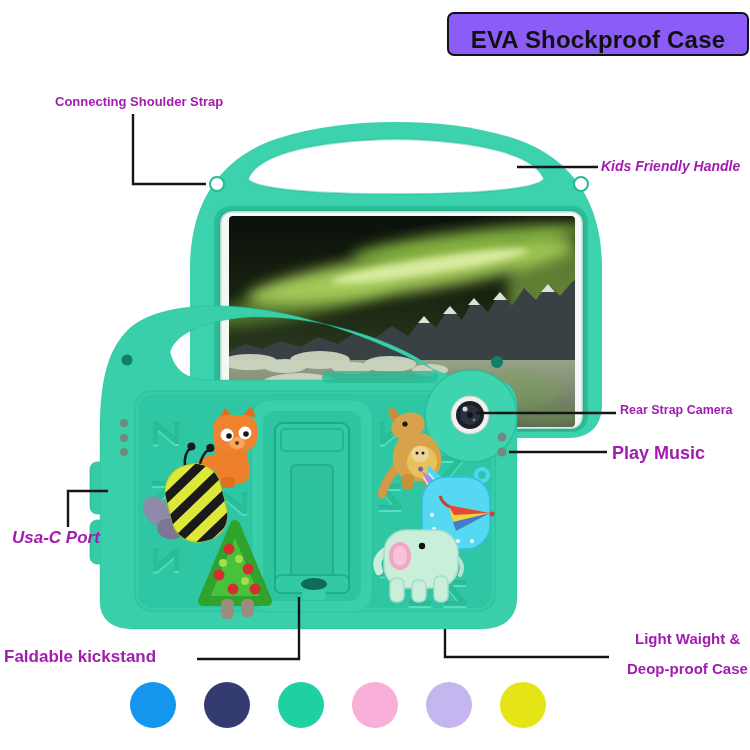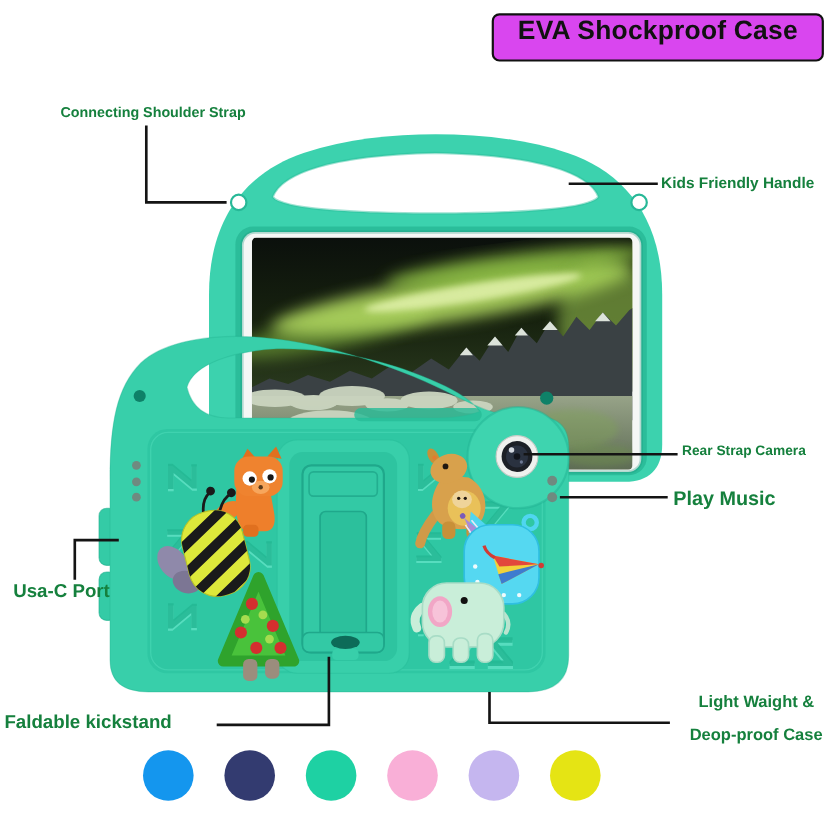--- a/index.html
+++ b/index.html
@@ -1,32 +1,32 @@
 <!DOCTYPE html>
 <html><head>
 <meta charset="utf-8">
 <style>
   html,body{margin:0;padding:0;background:#ffffff;}
   .stage{
     position:relative;width:750px;height:750px;background:#ffffff;overflow:hidden;
     font-family:"Liberation Sans", sans-serif;
   }
   .stage svg{position:absolute;left:0;top:0;}
-  .lbl{position:absolute;color:#15803d;font-weight:bold;white-space:nowrap;line-height:1.1;}
+  .lbl{position:absolute;color:#a21caf;font-weight:bold;white-space:nowrap;line-height:1.1;}
   .title-box{
     position:absolute;left:447px;top:12px;width:298px;height:40px;
-    border:2.5px solid #111;border-radius:7px;background:#d946ef;
-    display:flex;align-items:flex-start;justify-content:center;
+    border:2.5px solid #111;border-radius:7px;background:#8b5cf6;
+    display:flex;align-items:flex-end;justify-content:center;
     font-size:24px;font-weight:bold;color:#111;letter-spacing:.2px;
   }
   .lbl-strap{left:55px;top:95px;font-size:13px;}
-  .lbl-handle{left:601px;top:159px;font-size:14px;}
+  .lbl-handle{left:601px;top:159px;font-size:14px;font-style:italic;}
   .lbl-camera{left:620px;top:404px;font-size:12.5px;}
   .lbl-music{left:612px;top:444px;font-size:18px;}
-  .lbl-port{left:12px;top:529px;font-size:17px;}
+  .lbl-port{left:12px;top:529px;font-size:17px;font-style:italic;}
   .lbl-kick{left:4px;top:648px;font-size:17px;}
   .lbl-weight1{left:635px;top:631px;font-size:15px;}
   .lbl-weight2{left:627px;top:661px;font-size:15px;}
   .swatches{position:absolute;left:0;top:682px;width:750px;height:46px;}
   .swatch{position:absolute;top:0;width:46px;height:46px;border-radius:50%;}
   .sw-0{left:130px;} .sw-1{left:204px;} .sw-2{left:278px;}
   .sw-3{left:352px;} .sw-4{left:426px;} .sw-5{left:500px;}
   .z-glyph{font:bold 36px "DejaVu Sans", sans-serif;text-anchor:middle;dominant-baseline:middle;opacity:.85;}
 </style>
 </head>

